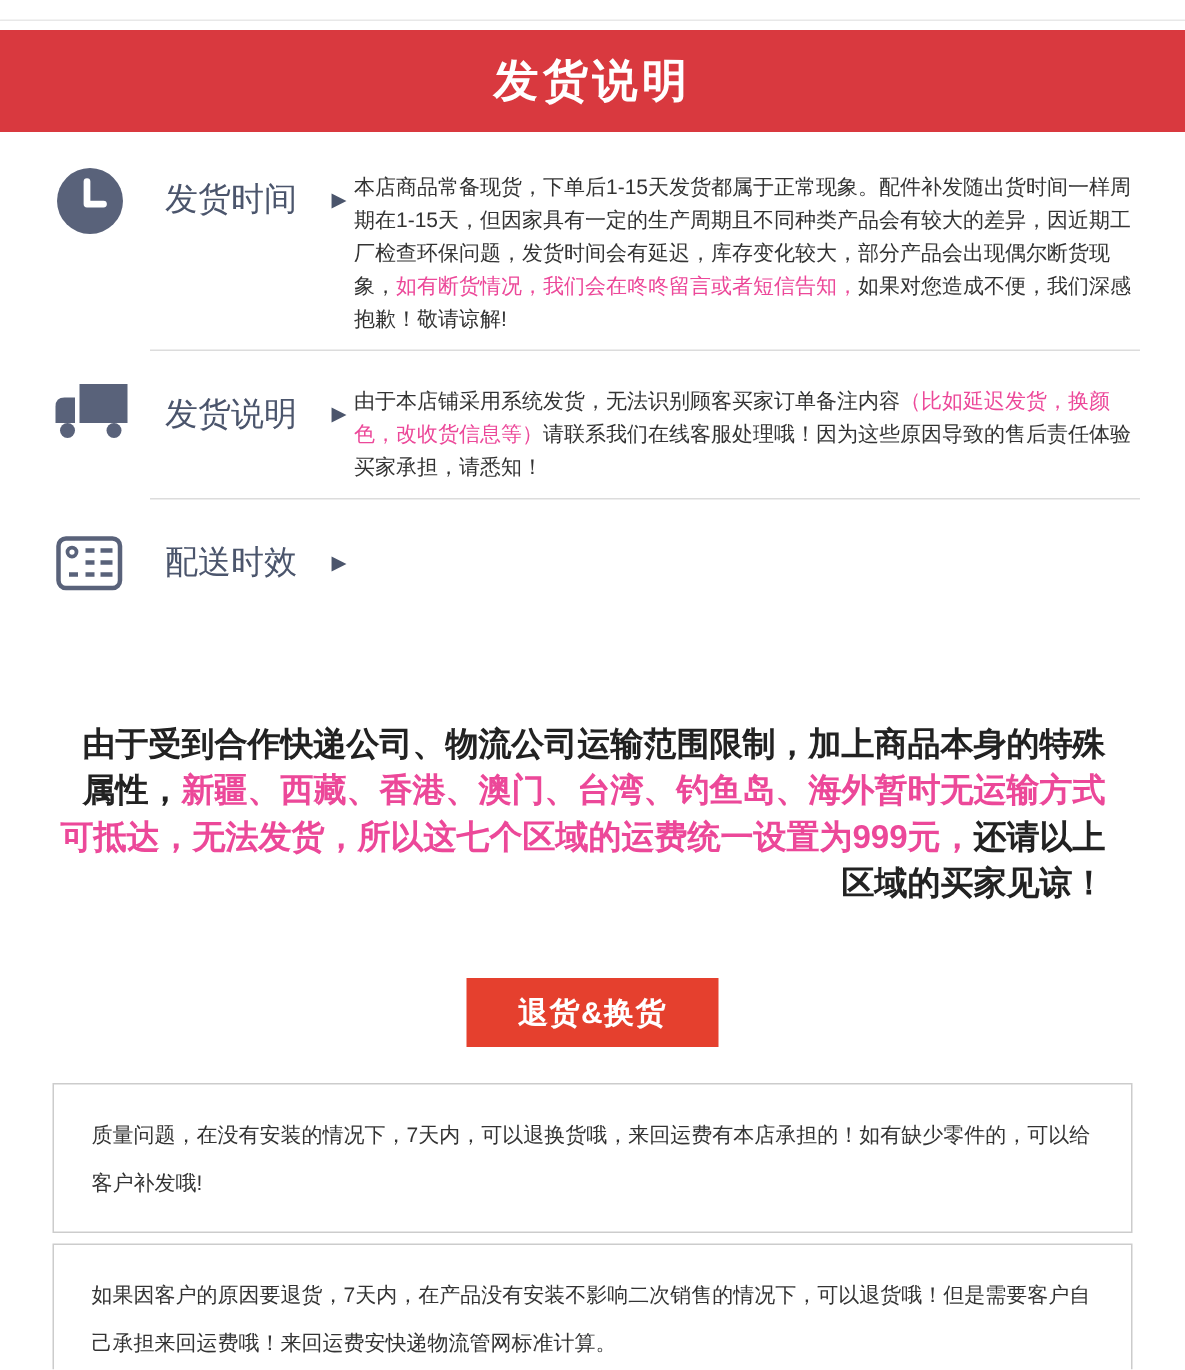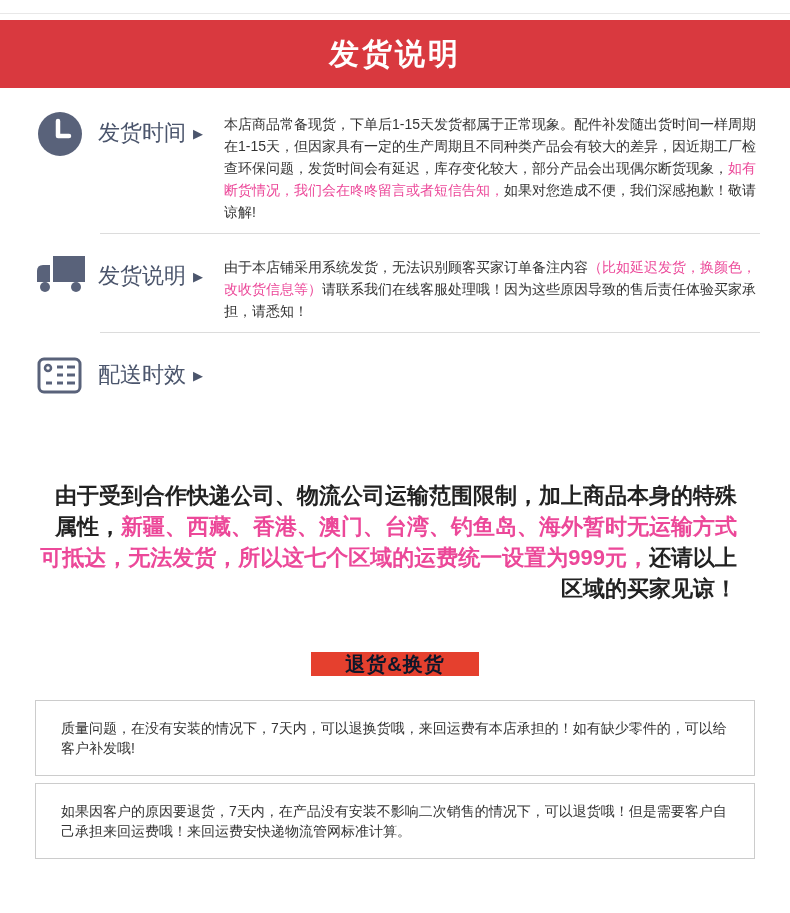--- a/index.html
+++ b/index.html
@@ -10,51 +10,51 @@
 
   .header-banner {
     margin-top: 6px; height: 68px; background: #d9393f;
     display: flex; align-items: center; justify-content: center;
   }
   .page-title { color: #fff; font-size: 30px; font-weight: bold; letter-spacing: 3px; }
 
   .section { display: flex; align-items: flex-start; padding: 0 30px 0 36px; }
   .icon-cell { width: 58px; flex: none; padding-top: 2px; }
   .label-cell {
-    width: 124px; flex: none; margin-left: 4px; padding-top: 10px;
+    width: 124px; flex: none; margin-left: 16px; padding-top: 10px;
     font-size: 22px; font-weight: 500; color: #4b556c; white-space: nowrap;
-    display: flex; align-items: center;
+    display: flex; align-items: center; gap: 16px;
   }
   .arrow { font-size: 13px; margin-left: 7px; color: #4b556c; }
   .text-cell { flex: 1; margin-left: 2px; font-size: 14px; line-height: 22px; color: #333; padding-top: 5px; }
   .text-cell p { margin: 0 0 10px 0; }
   .text-cell p:last-child { margin-bottom: 0; }
 
   .seg-red { color: #ec4899; }
 
   .separator { border-top: 1px solid #dcdcdc; margin: 10px 30px 0 100px; }
   .sec-1 { margin-top: 20px; }
   .sec-2 { margin-top: 17px; }
   .sec-3 { margin-top: 17px; }
 
   .notice {
     margin: 80px 53px 0 35px; font-size: 22px; font-weight: bold;
     line-height: 31px; color: #222; text-align: right;
   }
 
   .returns-button {
-    width: 168px; height: 24px; margin: 48px auto 0 auto;
-    background: #e5402e; color: #0f172a; font-size: 20px; font-weight: bold;
+    width: 168px; height: 46px; margin: 48px auto 0 auto;
+    background: #e5402e; color: #ffffff; font-size: 20px; font-weight: bold;
     display: flex; align-items: center; justify-content: center;
     letter-spacing: 1px; cursor: pointer; border: none;
   }
 
   .info-box {
     margin: 24px 35px 0 35px; border: 1px solid #ccc;
-    padding: 17px 25px; font-size: 14px; line-height: 20px; color: #333;
+    padding: 17px 25px; font-size: 14px; line-height: 32px; color: #333;
   }
   .info-box.second { margin-top: 7px; }
 
   svg { display: block; }
 </style>
 </head>
 <body>
 
 <div class="page">
 

